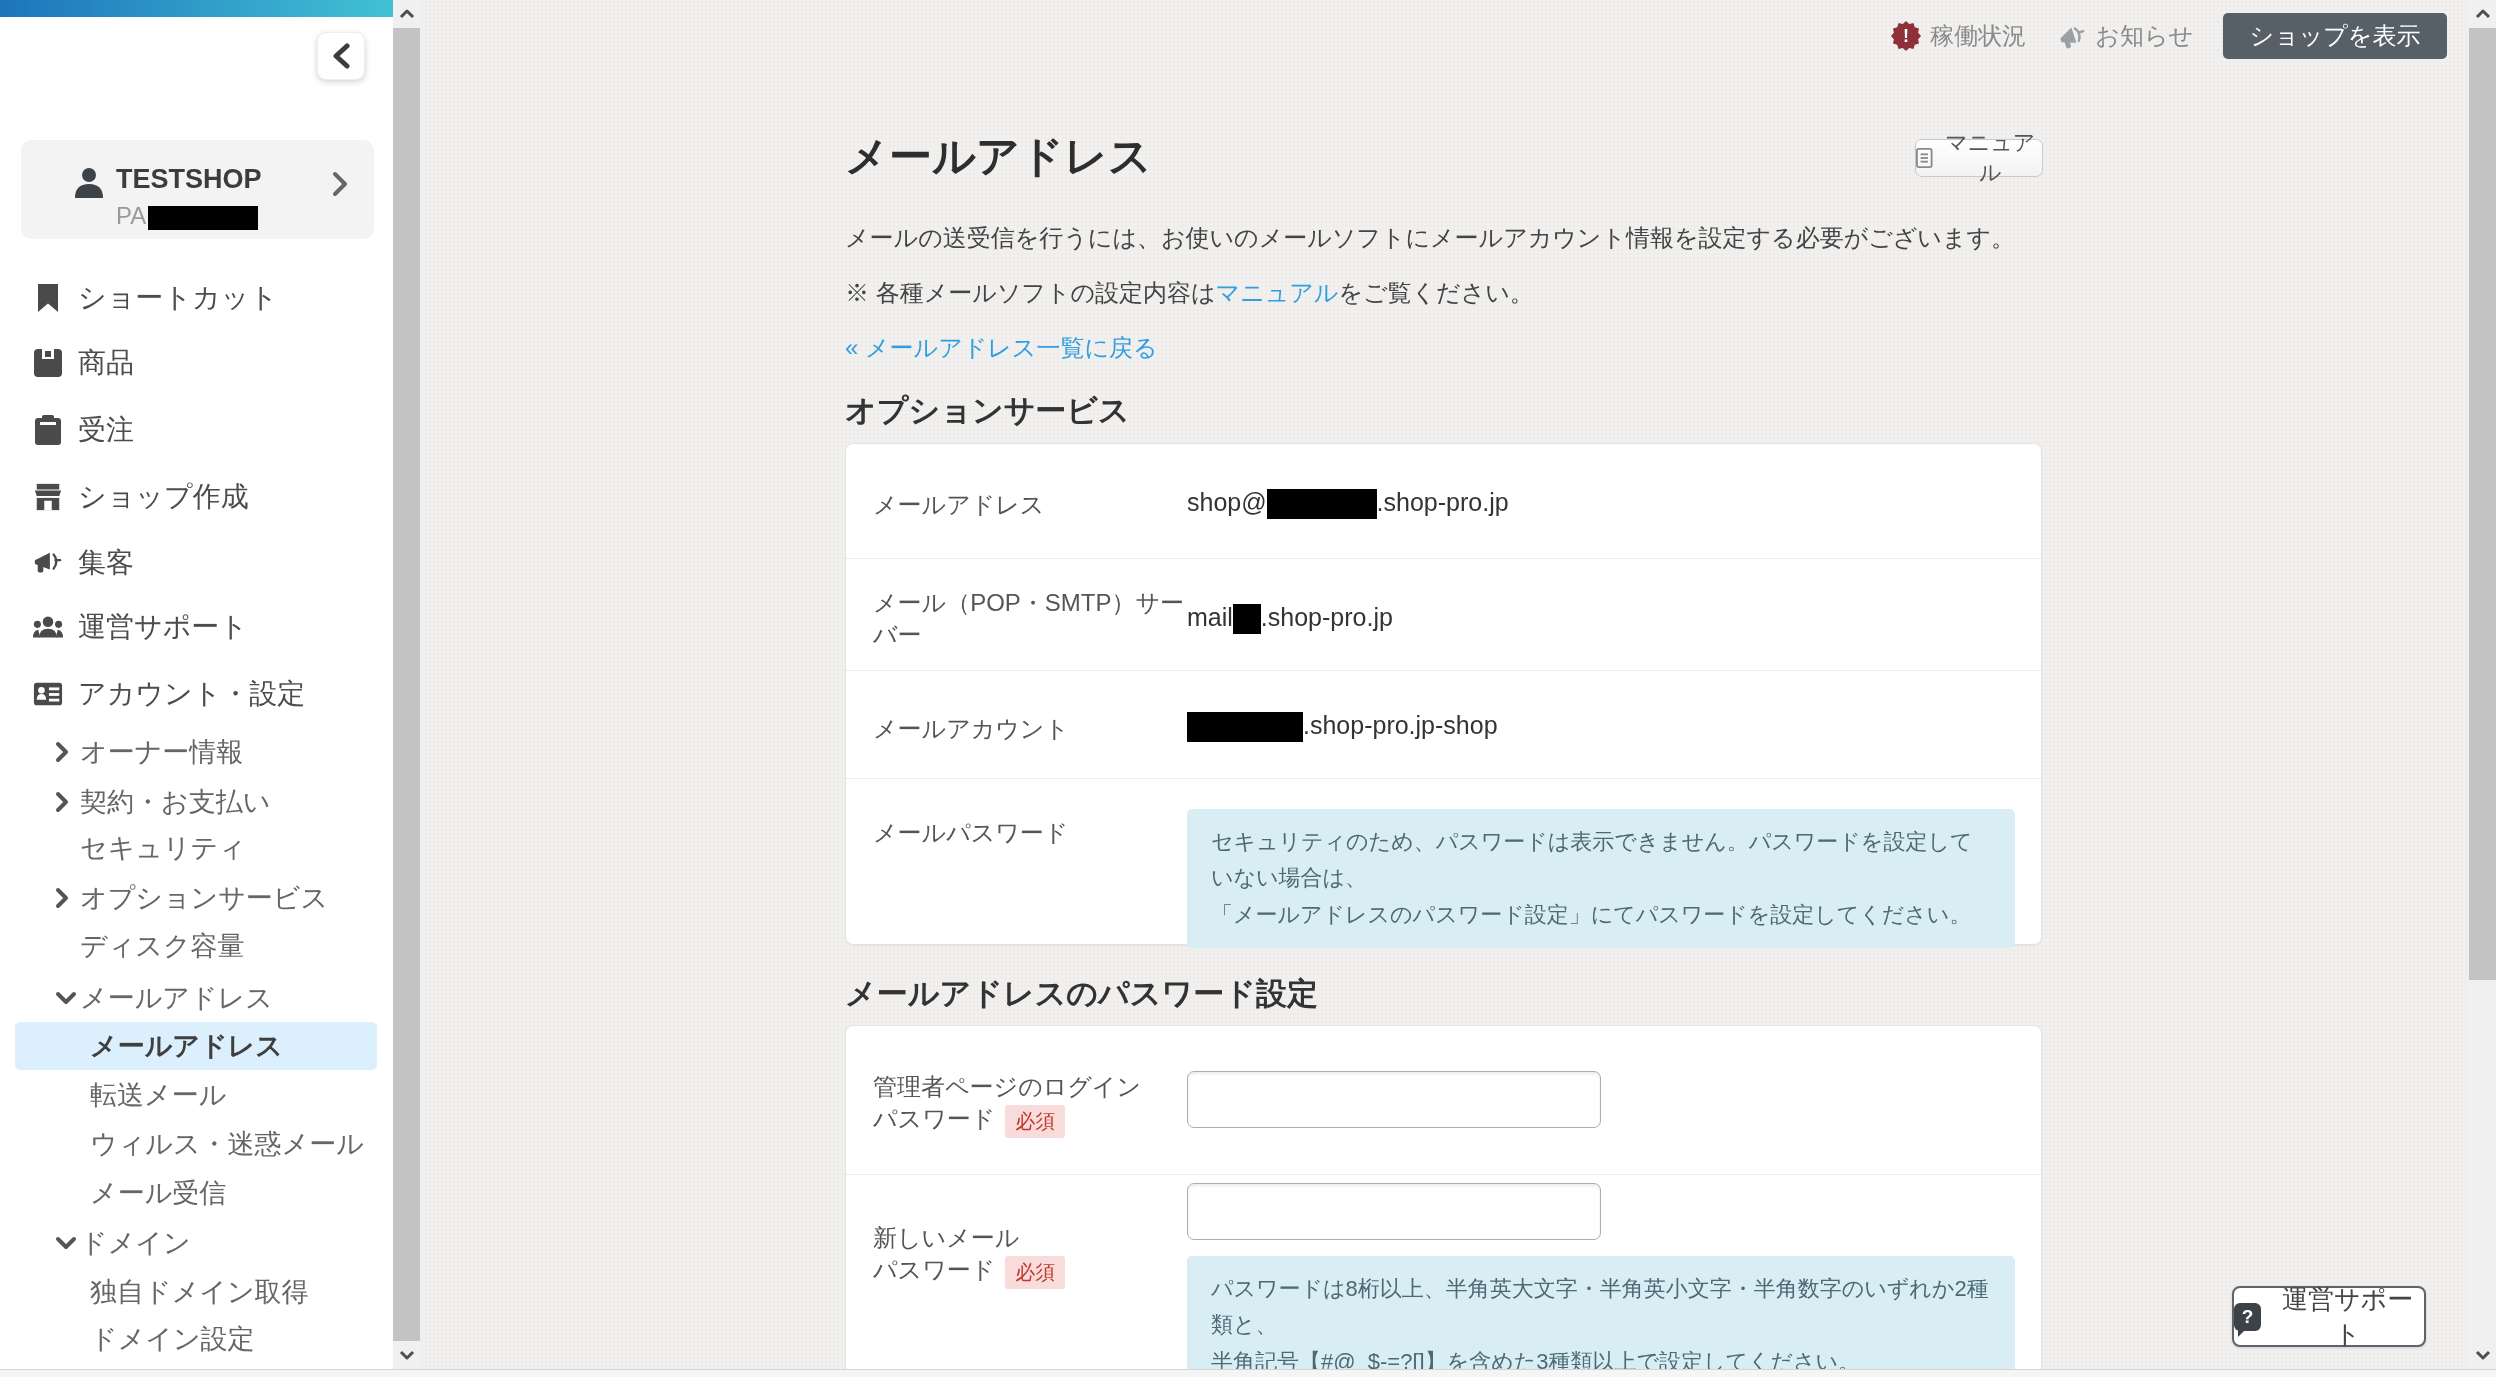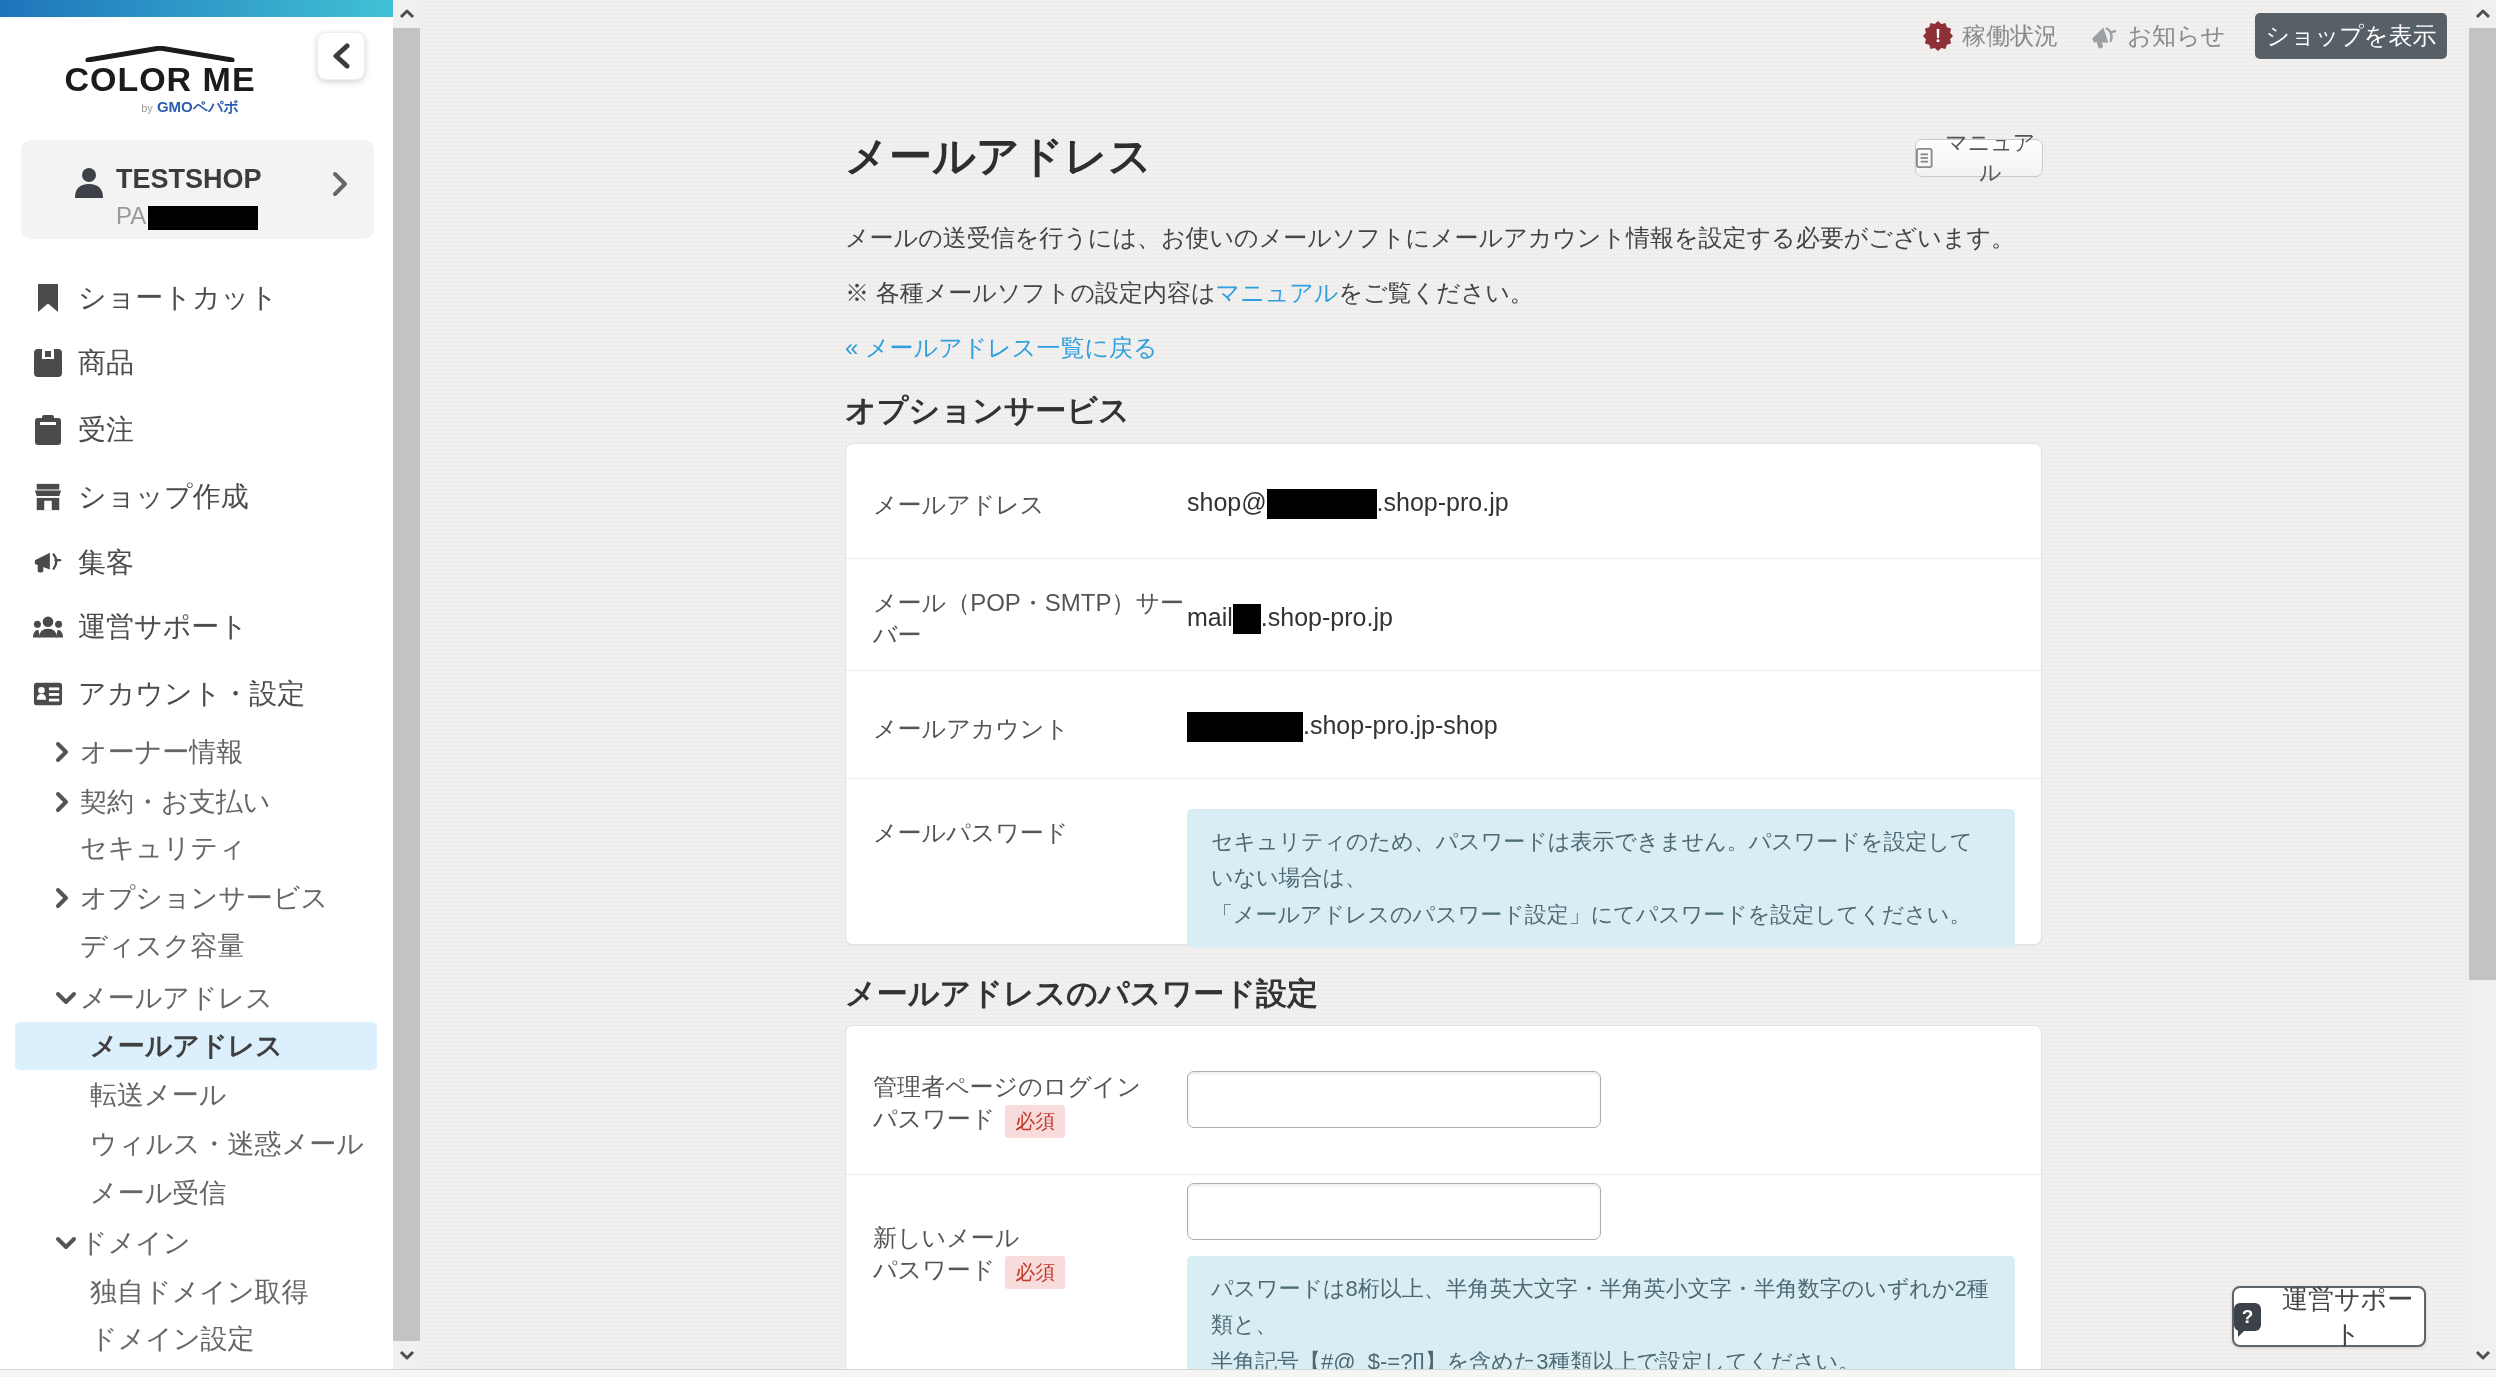--- a/index.html
+++ b/index.html
@@ -46,21 +46,21 @@
   .sb-main { left:2469px; }
   .sb-btn { position:absolute; left:0; width:27px; height:28px; background:#f0f0f0;
             display:flex; align-items:center; justify-content:center; cursor:pointer; }
   .sb-thumb { position:absolute; left:0; width:27px; background:#c3c3c3; cursor:pointer; }
   .bottom-strip { position:absolute; left:0; top:1369px; width:2496px; height:8px;
                   background:#f5f5f5; border-top:1px solid #d4d4d4; z-index:50; }
 
   
   .topbar { position:absolute; top:13px; right:49px; display:flex; align-items:center; gap:30px; }
   .topbar-link { display:flex; align-items:center; gap:9px; font-size:24px; color:#8a8a8a; cursor:pointer; }
-  .show-shop-btn { width:192px; height:46px; background:#575f67; color:#fff; font-size:24px;
+  .show-shop-btn { width:224px; height:46px; background:#575f67; color:#fff; font-size:24px;
                    border:none; border-radius:5px; cursor:pointer; font-family:inherit; }
 
   
   .page-title { position:absolute; left:845px; top:128px; font-size:43px; font-weight:bold; color:#2e2e2e; }
   .manual-btn { position:absolute; left:1915px; top:139px; width:128px; height:38px;
                 border:1px solid #c9c9c9; border-radius:7px;
                 background:linear-gradient(#ffffff,#f2f2f2); color:#555; font-size:22px;
                 display:flex; align-items:center; justify-content:center; gap:6px; cursor:pointer; font-family:inherit; }
   .intro { position:absolute; left:845px; top:222px; font-size:24px; color:#444; }
   .note { position:absolute; left:845px; top:277px; font-size:24px; color:#444;text-align:center; }
@@ -92,27 +92,20 @@
   .qbubble:after { content:""; position:absolute; left:4px; bottom:-6px; border:4px solid transparent; border-top-color:#3c4248; border-left-color:#3c4248; }
 </style>
 </head>
 <body>
 
 <div class="app">
 
   <div class="sidebar">
     <div class="gradient-bar"></div>
 
-    <div class="logo">
-      <svg class="logo-roof" width="152" height="16" viewBox="0 0 152 16">
-          <path d="M4 14 L76 2 L148 14" fill="none" stroke="#1b1b1b" stroke-width="5" stroke-linecap="round"></path>
-        </svg>
-      <div class="logo-text">COLOR ME</div>
-      <div class="logo-byline"><span class="logo-by">by</span> <span>GMOペパボ</span></div>
-    </div>
 
     <div class="collapse-btn">
       <svg width="20" height="26" viewBox="0 0 20 26">
           <polyline points="16,3 5,13 16,23" fill="none" stroke="#3c3c3c" stroke-width="5" stroke-linecap="round" stroke-linejoin="round"></polyline>
         </svg>
     </div>
 
     <div class="shop-box">
       <svg class="person-icon" width="32" height="34" viewBox="0 0 32 34">
           <circle cx="16" cy="9" r="7" fill="#3c4248"></circle>

